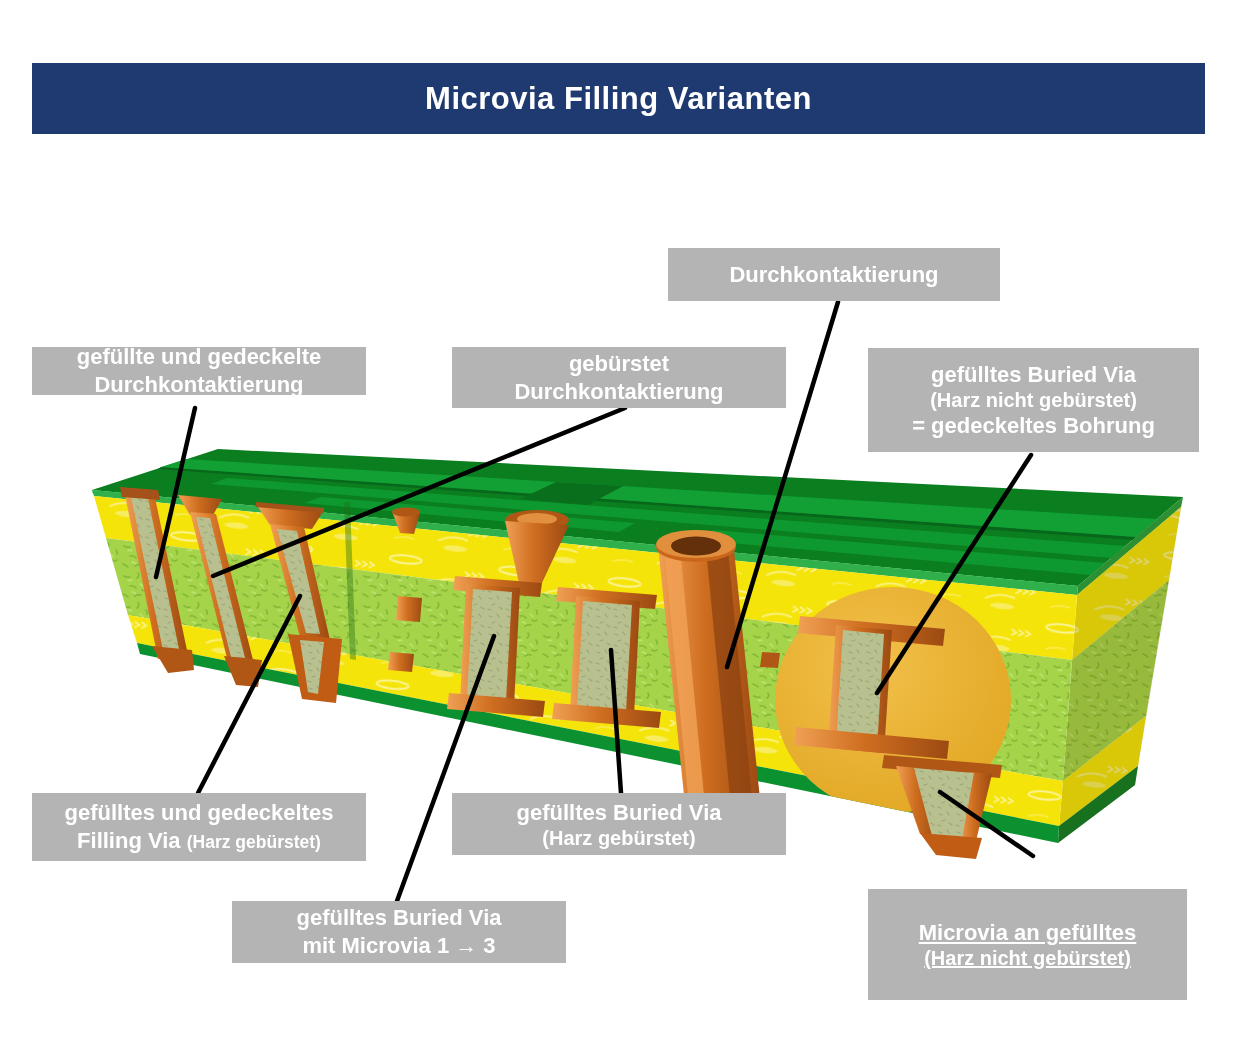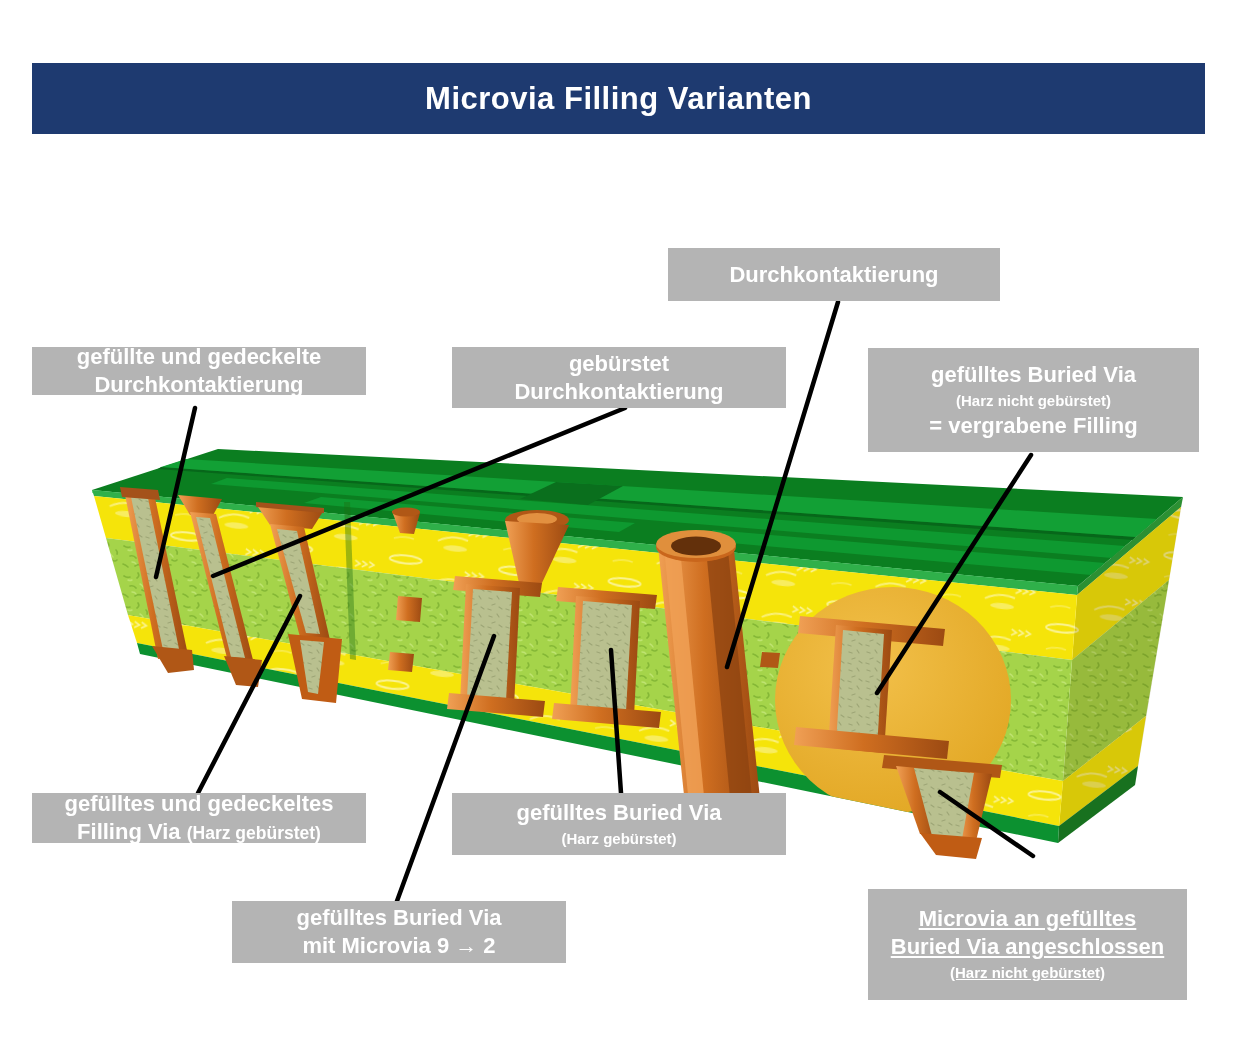--- a/index.html
+++ b/index.html
@@ -10,27 +10,27 @@
   #stage{position:relative;width:1238px;height:1042px;background:#ffffff;overflow:hidden;
          font-family:"Liberation Sans",sans-serif;}
   #art{position:absolute;left:0;top:0;z-index:1;}
   .titlebar{position:absolute;left:32px;top:63px;width:1173px;height:71px;z-index:3;
     background:var(--title-bar);color:var(--title-text);
     display:flex;align-items:center;justify-content:center;
     font-size:31px;font-weight:bold;letter-spacing:.5px;}
   .label{position:absolute;z-index:3;background:var(--label-bg);color:var(--label-text);
     font-weight:bold;text-align:center;display:flex;flex-direction:column;justify-content:center;}
   .label .big{font-size:22px;line-height:28px;}
-  .label .small{font-size:15px;line-height:23px;}
+  .label .small{font-size:20px;line-height:23px;}
   .small-inline{font-size:17.5px;}
   .l1{left:668px;top:248px;width:332px;height:53px;}
   .l2{left:32px;top:347px;width:334px;height:48px;}
   .l3{left:452px;top:347px;width:334px;height:61px;}
   .l4{left:868px;top:348px;width:331px;height:104px;}
-  .l5{left:32px;top:793px;width:334px;height:50px;}
+  .l5{left:32px;top:793px;width:334px;height:68px;}
   .l6{left:452px;top:793px;width:334px;height:62px;}
   .l7{left:232px;top:901px;width:334px;height:62px;}
   .l8{left:868px;top:889px;width:319px;height:111px;text-decoration:underline;}
 </style>
 </head>
 <body>
 
 <div id="stage">
 
   <svg id="art" width="1238" height="1042" viewBox="0 0 1238 1042" xmlns="http://www.w3.org/2000/svg">
@@ -220,40 +220,39 @@
   </div>
 
   <div class="label l3">
     <div class="big">gebürstet</div>
     <div class="big">Durchkontaktierung</div>
   </div>
 
   <div class="label l4">
     <div class="big">gefülltes Buried Via</div>
     <div class="small">(Harz nicht gebürstet)</div>
-    <div class="big">= vergrabene Filling</div>
+    <div class="big">= gedeckeltes Bohrung</div>
   </div>
 
   <div class="label l5">
     <div class="big">gefülltes und gedeckeltes</div>
     <div class="big">
       <span>Filling Via</span>
       <span class="small-inline">(Harz gebürstet)</span>
     </div>
   </div>
 
   <div class="label l6">
     <div class="big">gefülltes Buried Via</div>
     <div class="small">(Harz gebürstet)</div>
   </div>
 
   <div class="label l7">
     <div class="big">gefülltes Buried Via</div>
-    <div class="big">mit Microvia 9 → 2</div>
+    <div class="big">mit Microvia 1 → 3</div>
   </div>
 
   <div class="label l8">
     <div class="big">Microvia an gefülltes</div>
-    <div class="big">Buried Via angeschlossen</div>
     <div class="small">(Harz nicht gebürstet)</div>
   </div>
 
 </div>
 
 </body></html>

